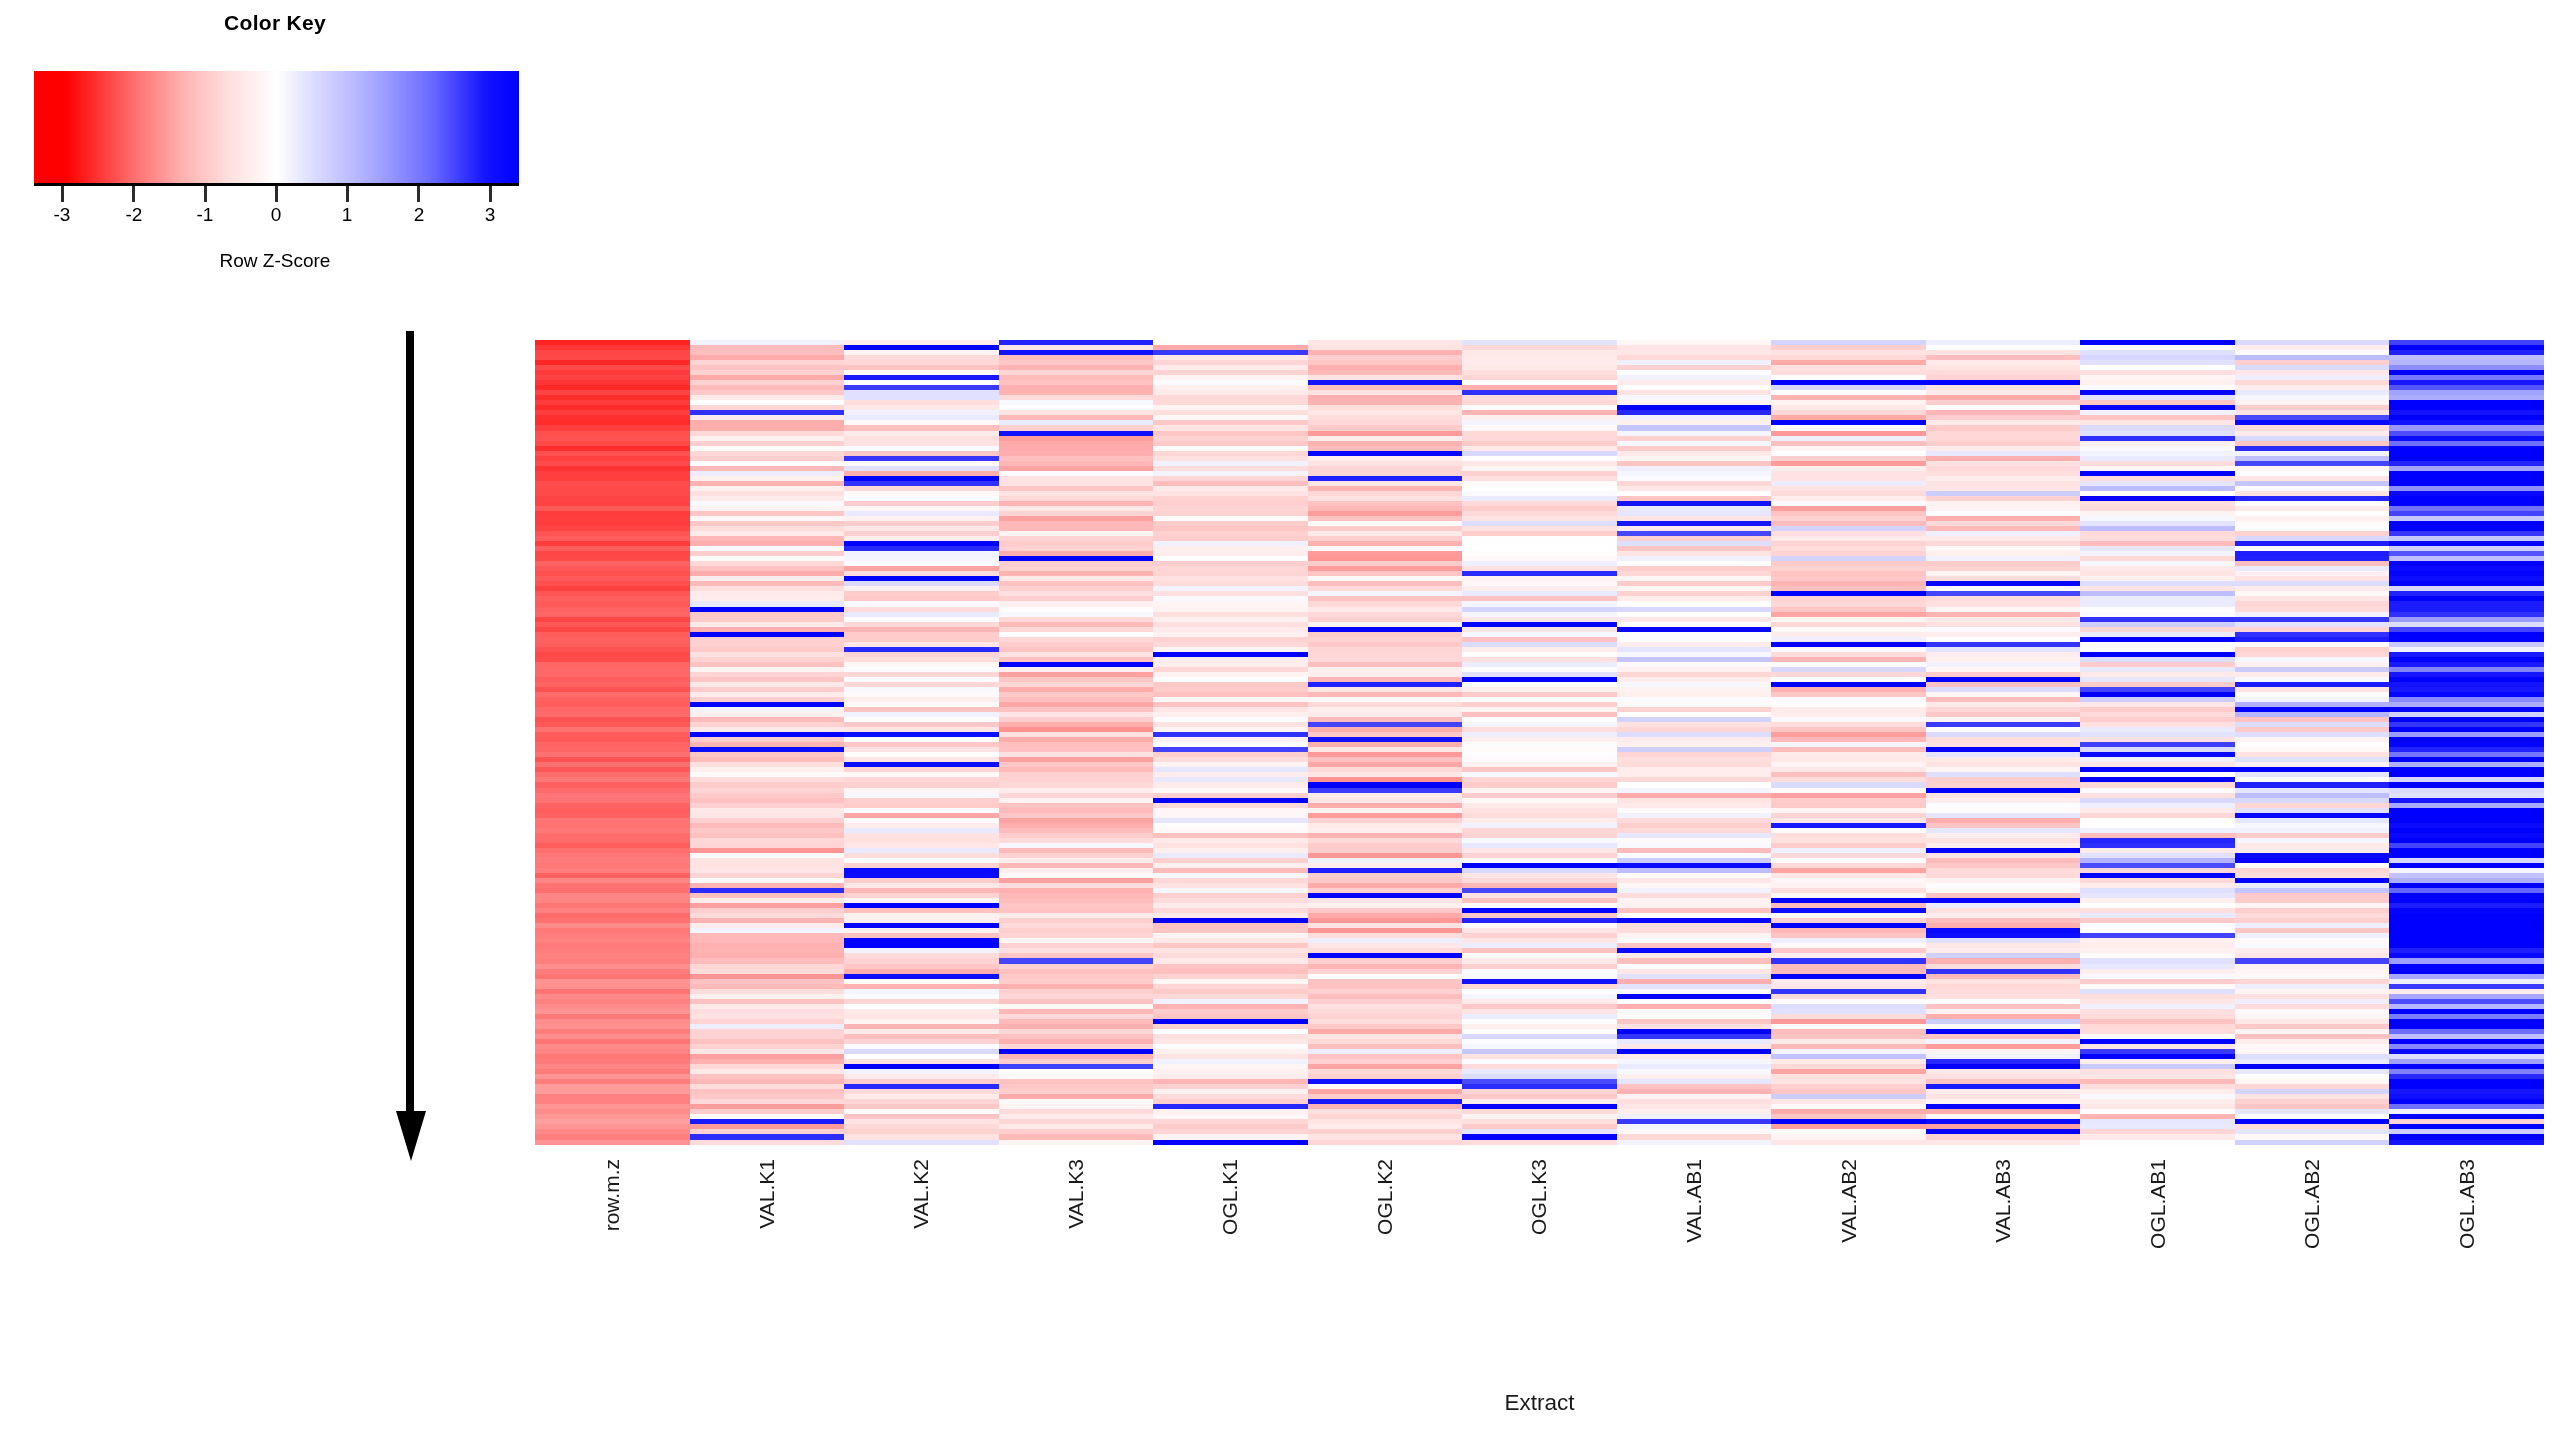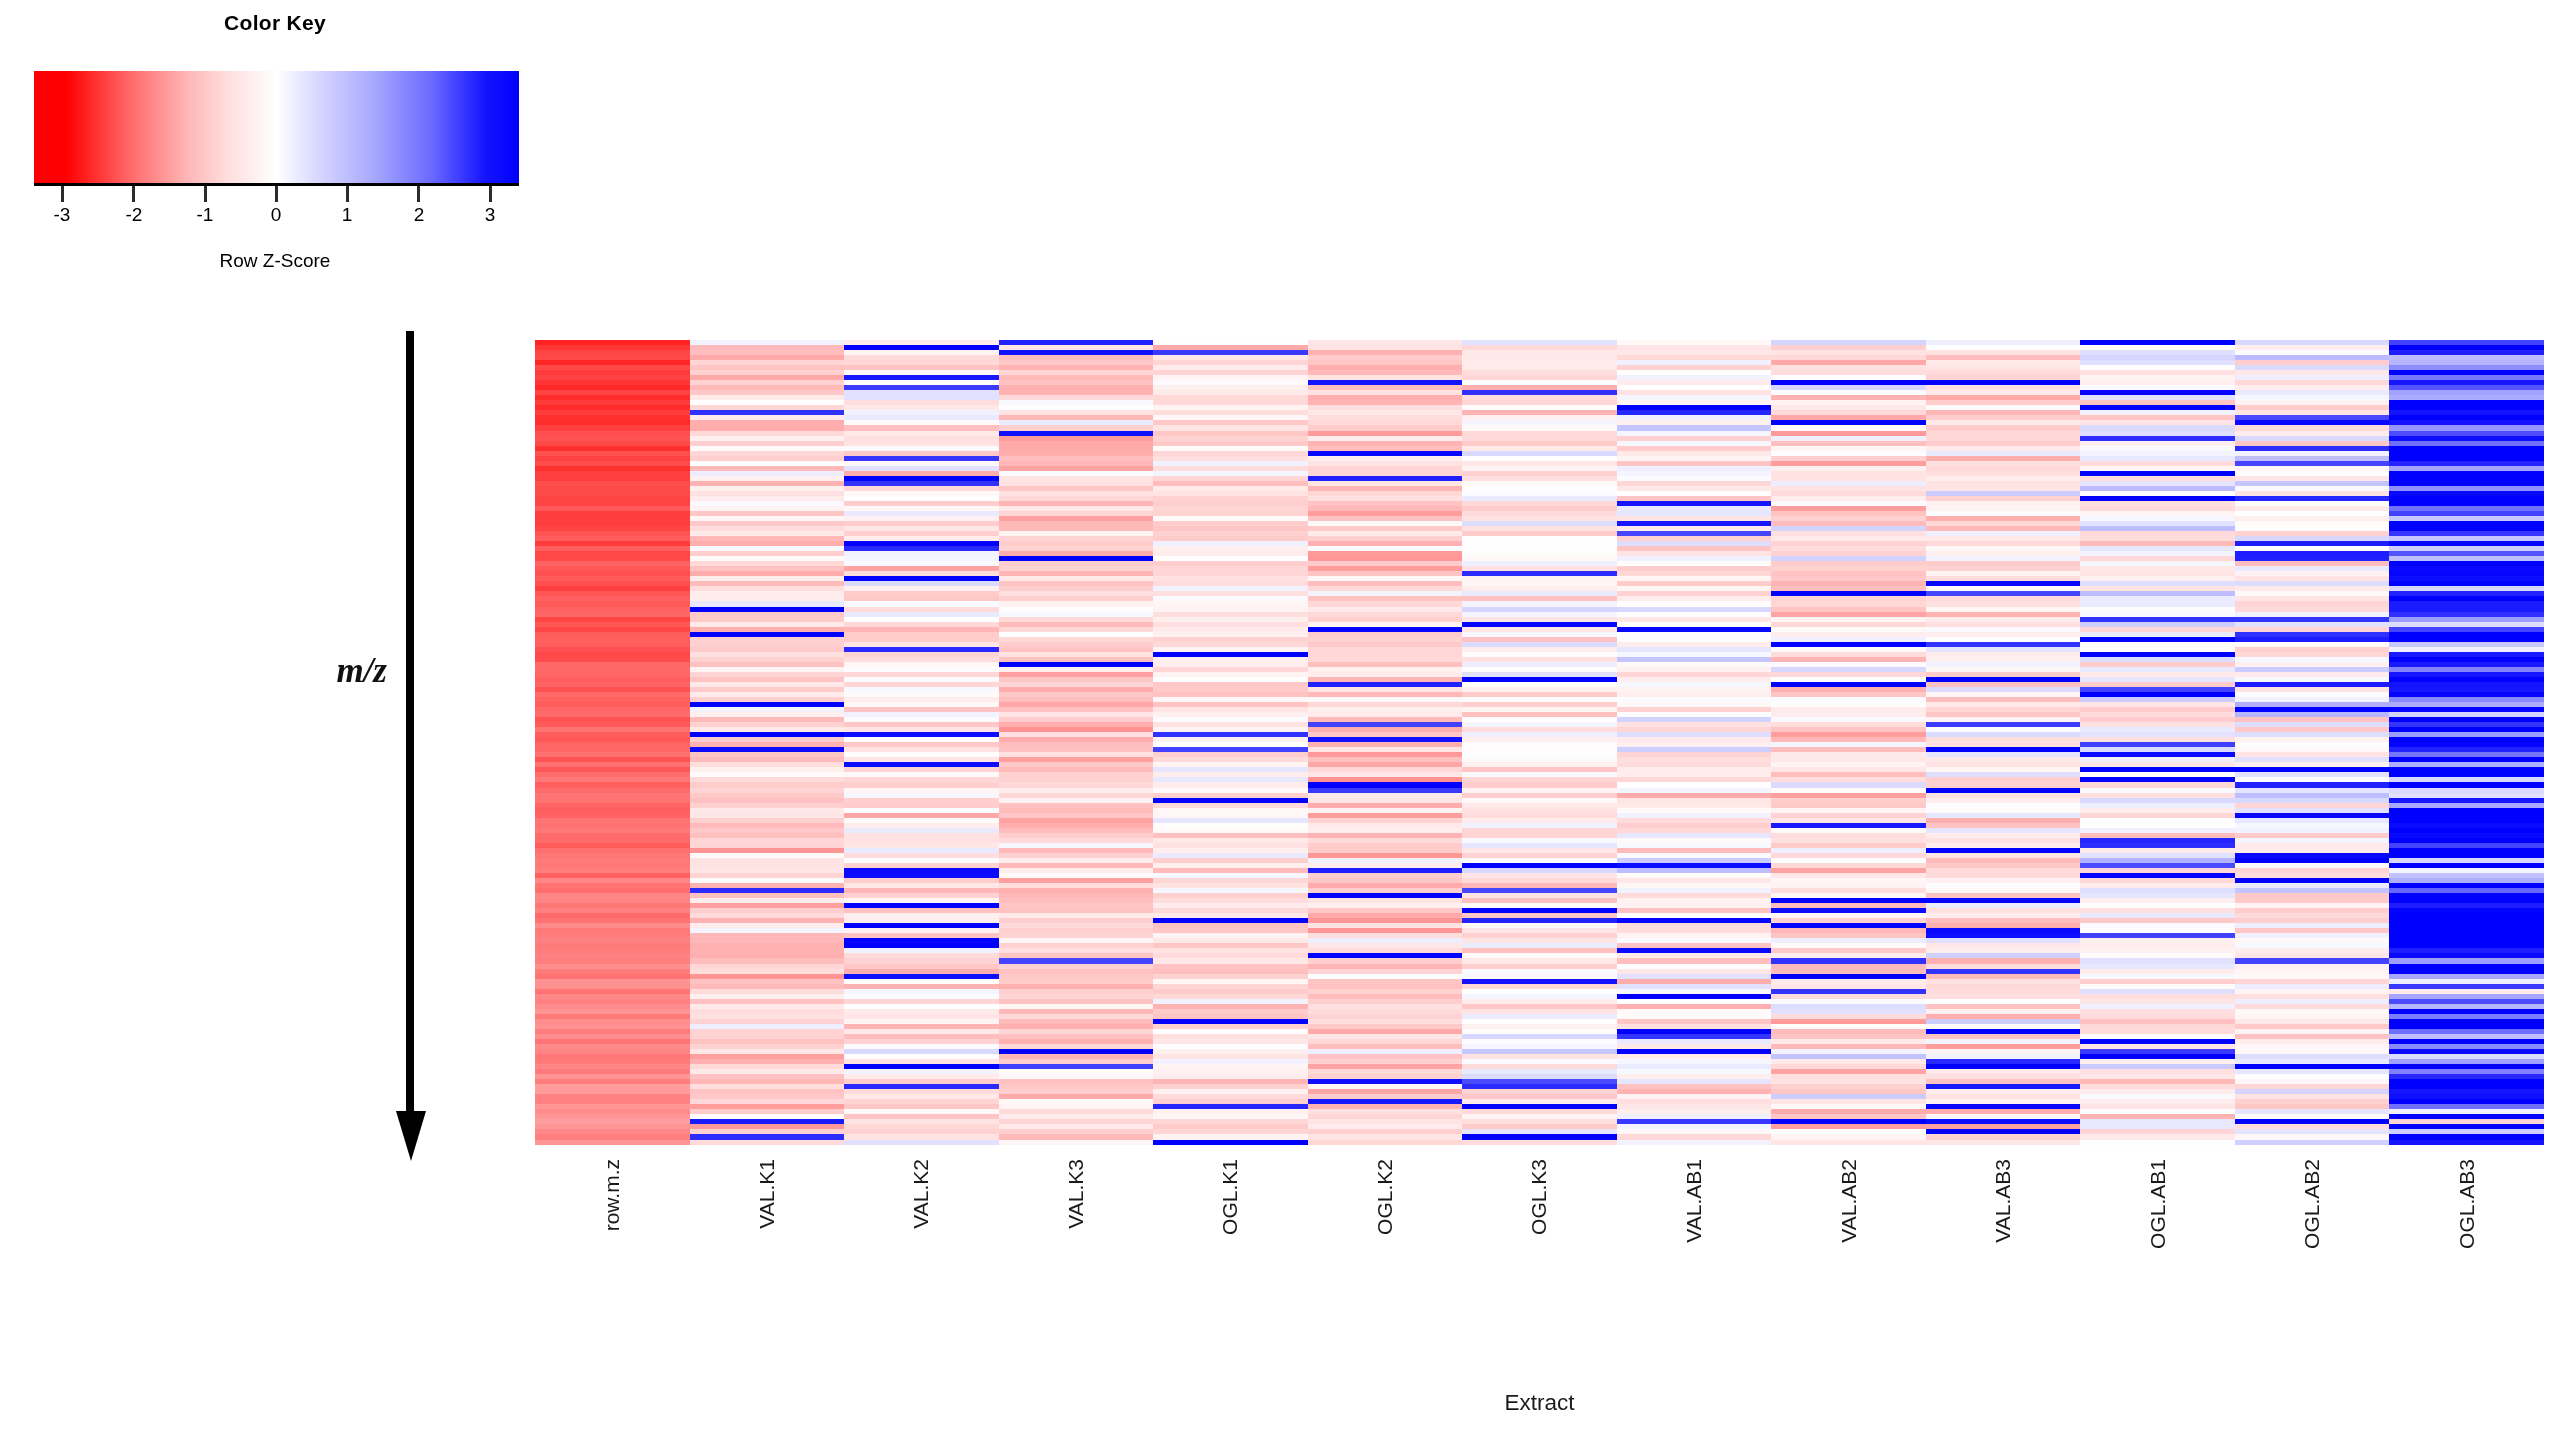--- a/index.html
+++ b/index.html
@@ -75,21 +75,20 @@
       <div class="ckey-tlabel" style="left: 490px;">3</div>
     </div>
   <div id="ckey-axis-label">Row Z-Score</div>
 </div>
 
 <div id="y-arrow">
   <div class="shaft"></div>
   <div class="head"></div>
 </div>
 <div id="y-axis-label">
-  <span class="l1">m/z</span>
 </div>
 
 <div id="heatmap-wrap">
   <div id="heatmap">
       <div class="hm-col" title="row.m.z">
         <div class="hm-cell" style="top: 0px; height: 5.5px; background: rgb(255, 35, 35);"></div>
         <div class="hm-cell" style="top: 5px; height: 5.5px; background: rgb(255, 54, 54);"></div>
         <div class="hm-cell" style="top: 10px; height: 5.5px; background: rgb(255, 70, 70);"></div>
         <div class="hm-cell" style="top: 15px; height: 5.5px; background: rgb(255, 72, 72);"></div>
         <div class="hm-cell" style="top: 20px; height: 5.5px; background: rgb(255, 38, 38);"></div>

